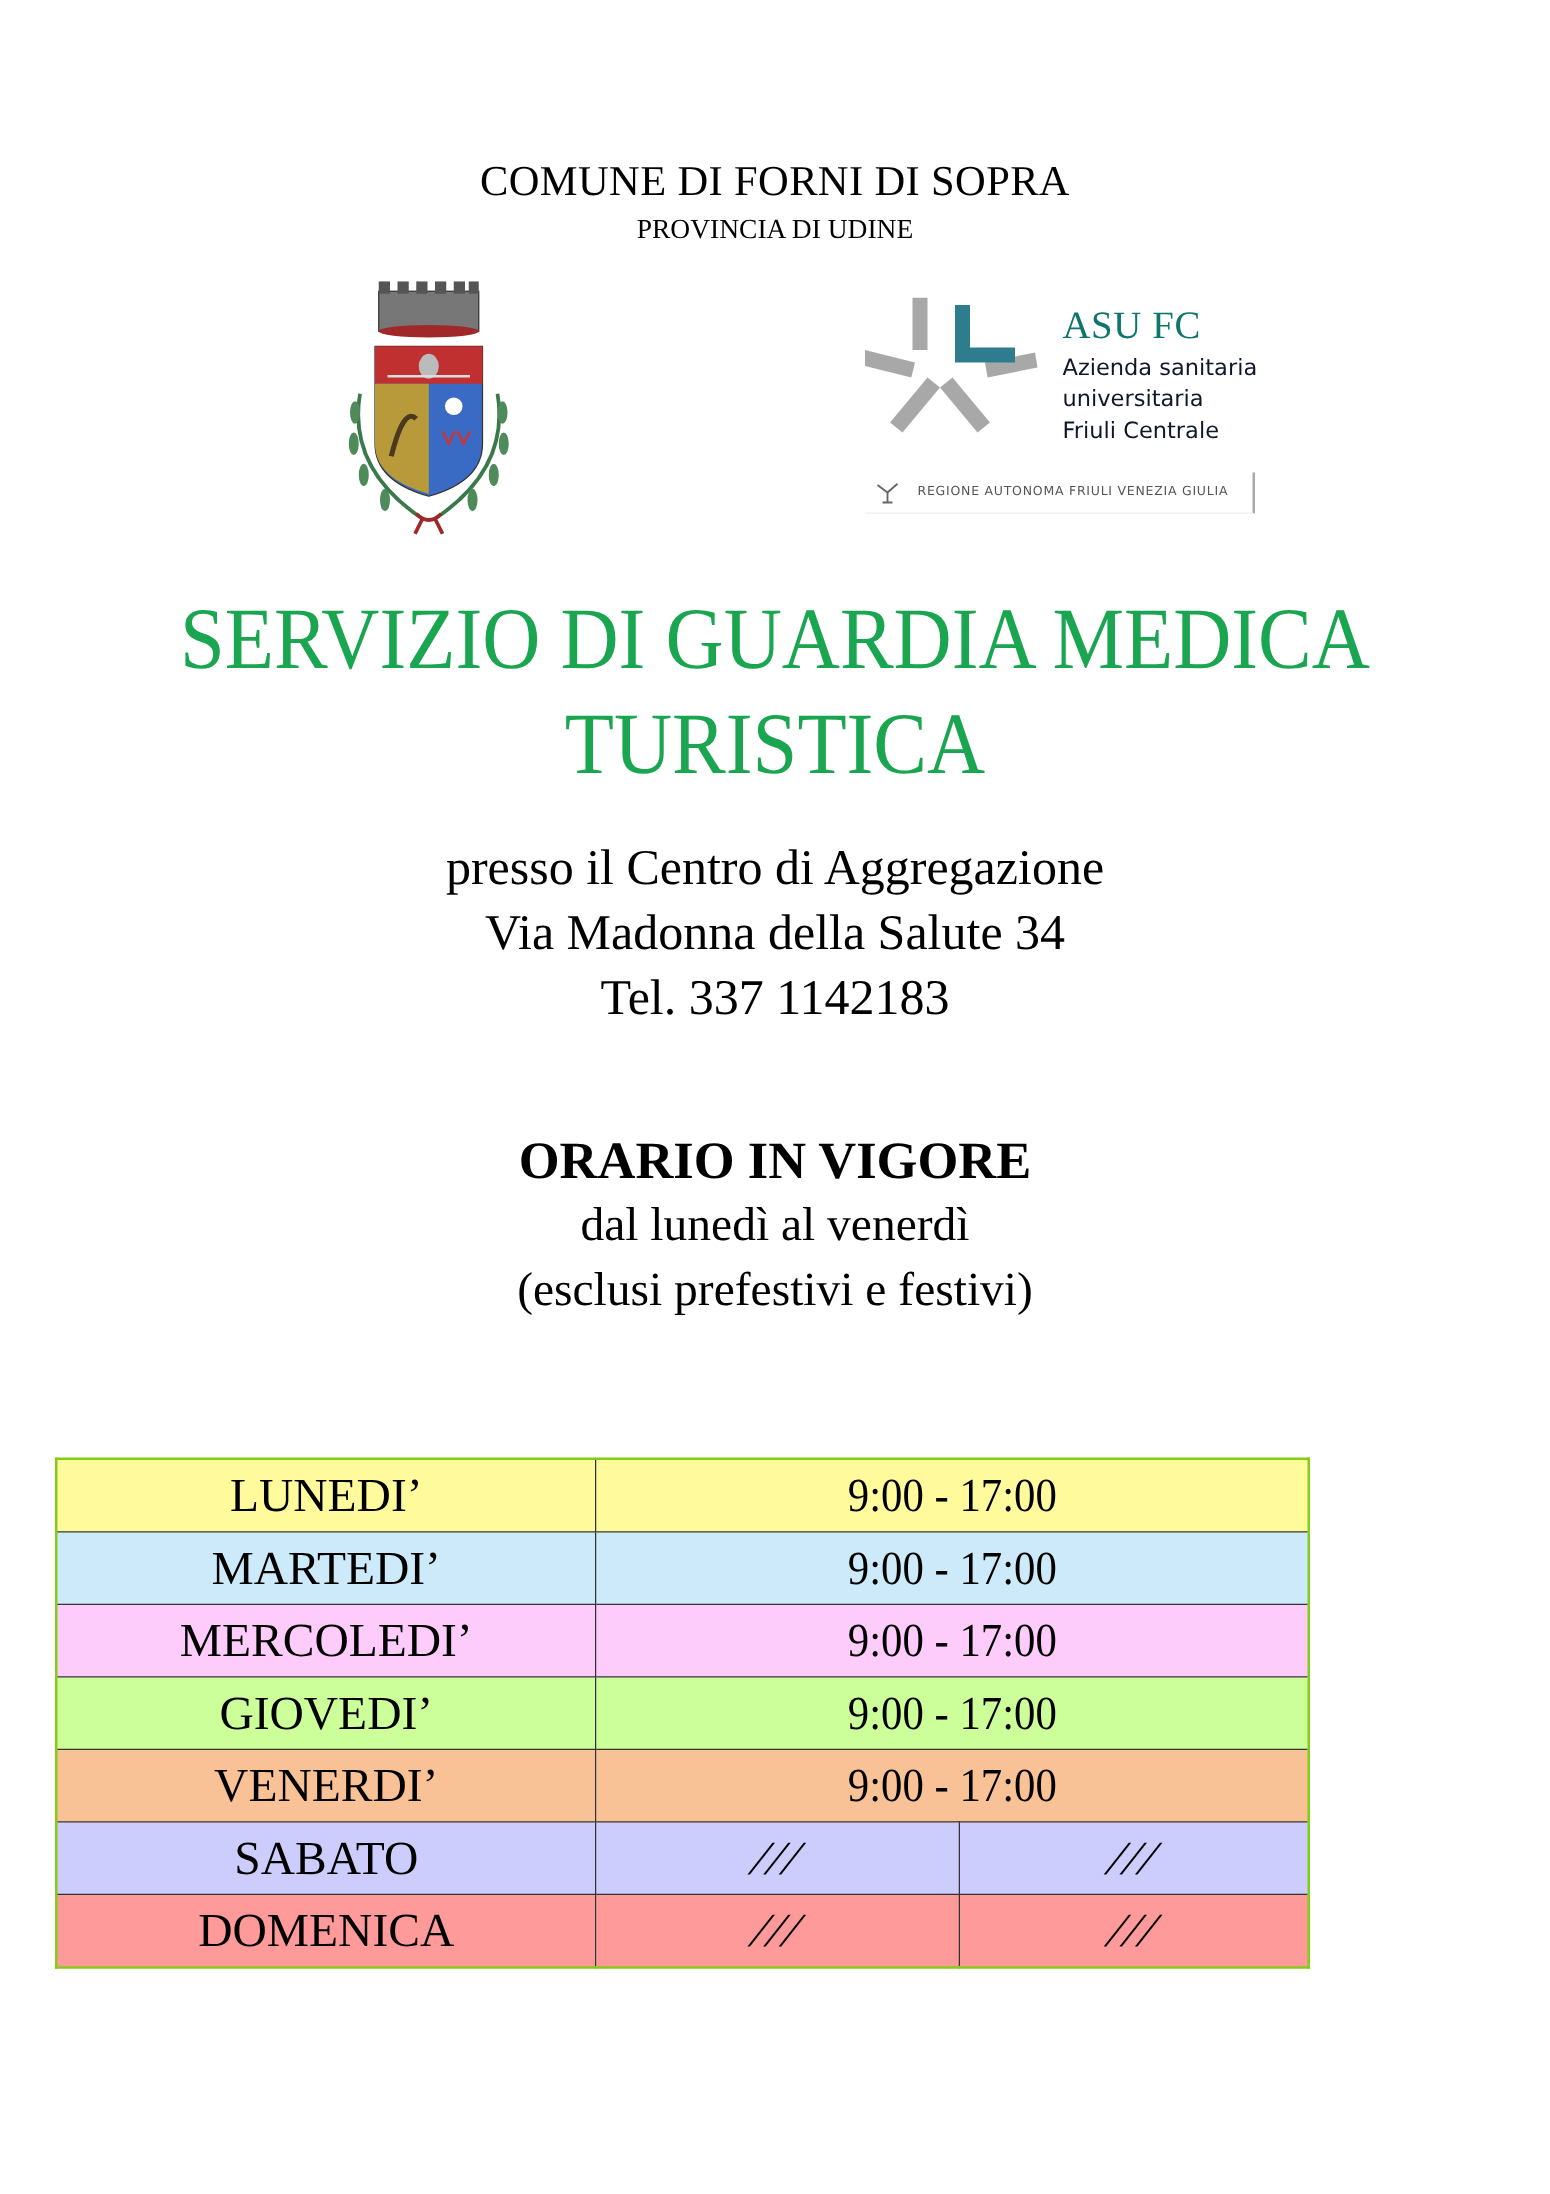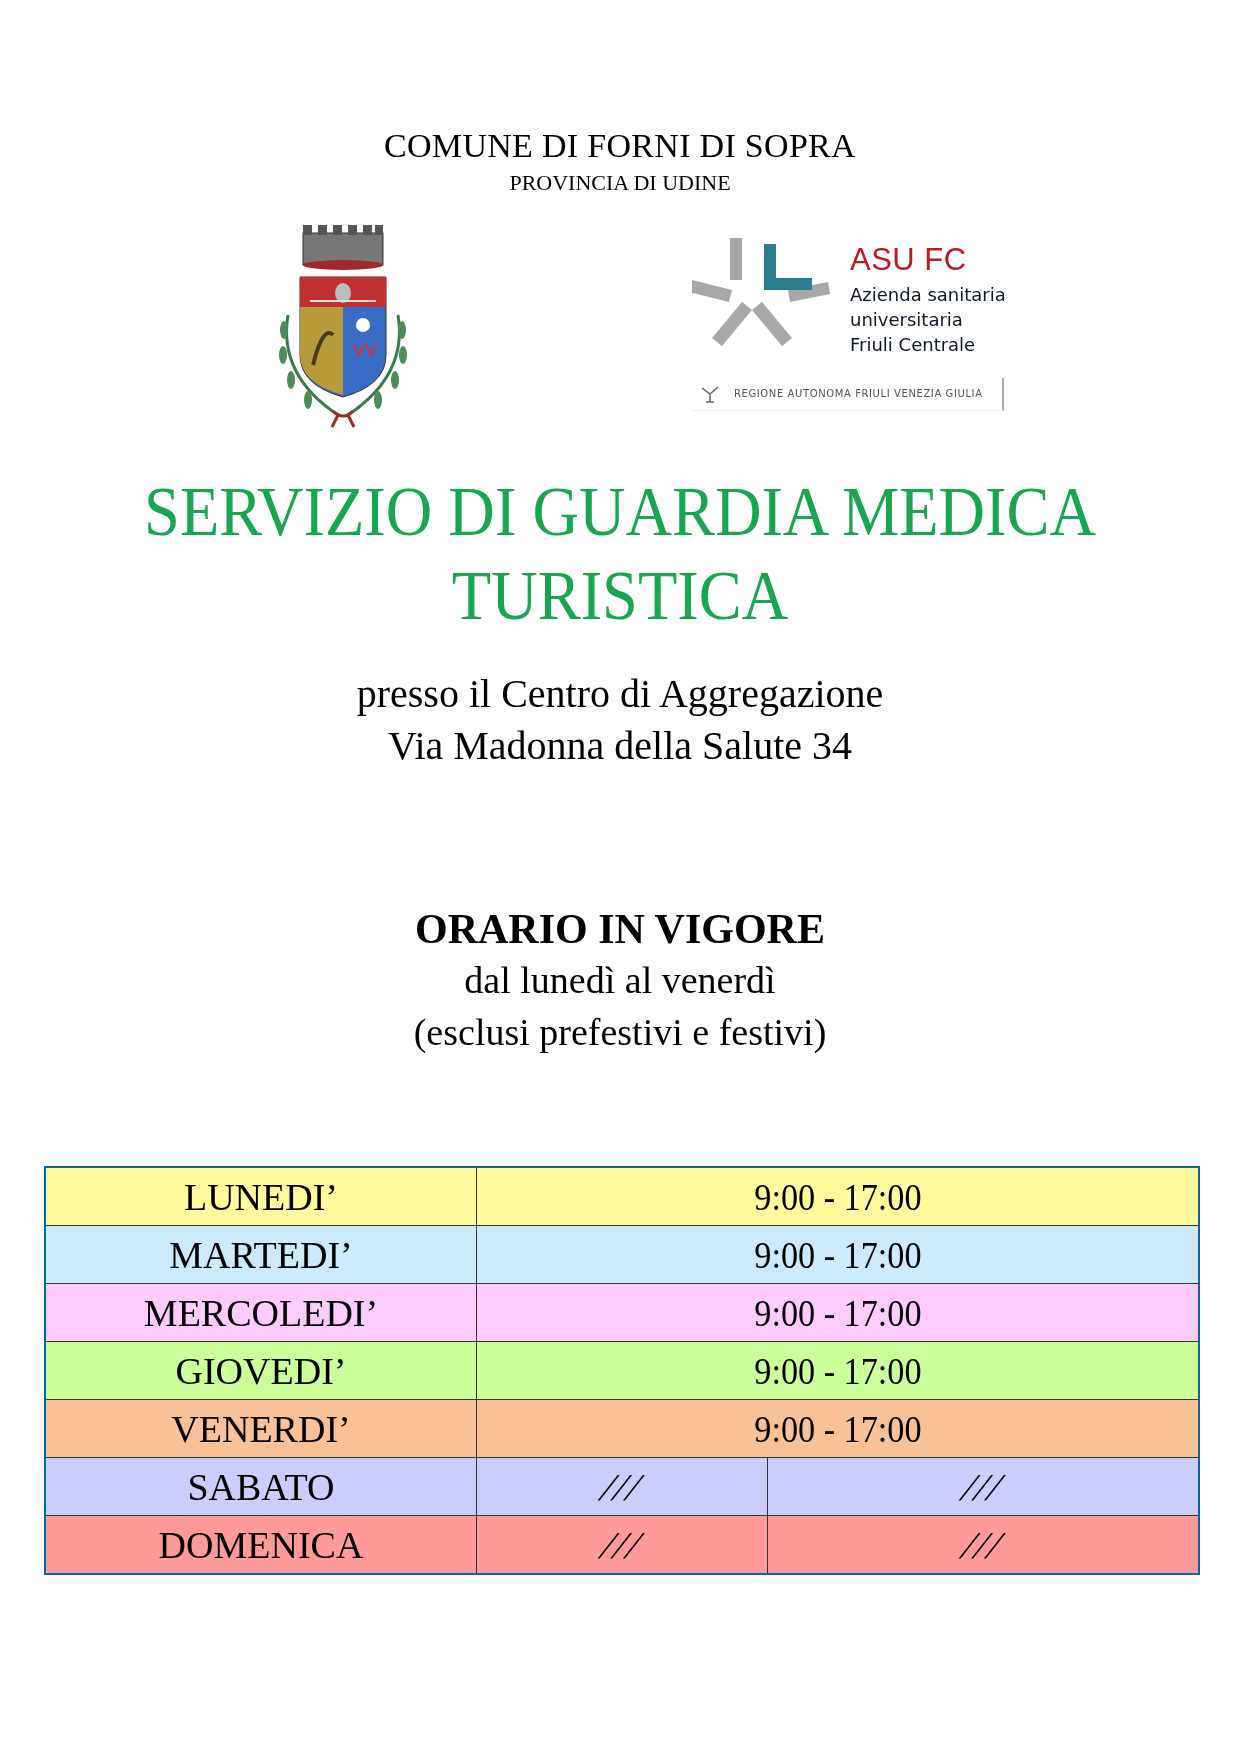--- a/index.html
+++ b/index.html
@@ -6,35 +6,35 @@
     body {
       width: 1240px; height: 1755px; position: relative; overflow: hidden;
       font-family: "Liberation Serif", "DejaVu Serif", serif; color: #000;
     }
     .center { position: absolute; left: 0; width: 1240px; text-align: center; }
     .comune { top: 127px; font-size: 34px; letter-spacing: 0.3px; }
     .provincia { top: 170px; font-size: 22px; }
     .crest { position: absolute; left: 258px; top: 225px; width: 170px; height: 210px; }
     .asu { position: absolute; left: 692px; top: 238px; width: 330px; height: 180px; }
     .asu-mark { position: absolute; left: 0; top: 0; width: 140px; height: 120px; }
-    .asu-title { position: absolute; left: 158px; top: 4px; font-family: Liberation Sans, sans-serif; font-size: 31px; color: #b91c1c; letter-spacing: 0.5px; }
+    .asu-title { position: absolute; left: 158px; top: 4px; font-family: Liberation Serif, serif; font-size: 31px; color: #0f766e; letter-spacing: 0.5px; }
     .asu-line { position: absolute; left: 158px; font-family: "DejaVu Sans", sans-serif; font-size: 18px; color: #0f172a; }
     .asu-l1 { top: 46px; } .asu-l2 { top: 71px; } .asu-l3 { top: 96px; }
     .regione { position: absolute; left: 0; top: 140px; width: 310px; height: 32px; border-right: 2px solid #aaa; border-bottom: 1px solid #eee; }
     .regione-text { position: absolute; left: 42px; top: 10px; font-family: "DejaVu Sans", sans-serif; font-size: 10px; letter-spacing: 0.6px; color: #555; }
     .regione-icon { position: absolute; left: 6px; top: 4px; width: 24px; height: 24px; }
     .title { font-size: 70px; color: #1aa550; line-height: 1; transform: scaleX(0.92); letter-spacing: 0px; }
     .t1 { top: 477px; }
     .t2 { top: 561px; }
     .addr { font-size: 40px; line-height: 52px; top: 668px; }
     .orario-h { top: 905px; font-size: 42px; font-weight: bold; }
     .orario-s { font-size: 38px; line-height: 52px; top: 954px; }
     table.sched {
-      position: absolute; left: 44px; top: 1166px; width: 1156px;
-      border-collapse: collapse; border: 2px solid #0369a1;
+      position: absolute; left: 44px; top: 1166px; width: 1004px;
+      border-collapse: collapse; border: 2px solid #84cc16;
     }
     table.sched td {
       height: 57px; border: 1.5px solid #333; text-align: center; vertical-align: middle;
       font-size: 38px; padding: 0;
     }
     td.day { width: 430px; }
     td.hours { transform-origin: center; margin-top: 16px; }
     .hrs-text { display: inline-block; transform: scaleX(0.9); }
     .slash { display: inline-block; transform: skewX(-15deg); letter-spacing: 2px; font-style: italic; }
   </style>
@@ -103,20 +103,21 @@
     <span class="regione-text">REGIONE AUTONOMA FRIULI VENEZIA GIULIA</span>
   </div>
 </div>
 
 <div class="center title t1">SERVIZIO DI GUARDIA MEDICA</div>
 <div class="center title t2">TURISTICA</div>
 
 <div class="center addr">
   <div>presso il Centro di Aggregazione</div>
   <div>Via Madonna della Salute 34</div>
+  <div>Tel. 337 1142183</div>
 </div>
 
 <div class="center orario-h">ORARIO IN VIGORE</div>
 <div class="center orario-s">
   <div>dal lunedì al venerdì</div>
   <div>(esclusi prefestivi e festivi)</div>
 </div>
 
 <table class="sched">
   <tbody>

